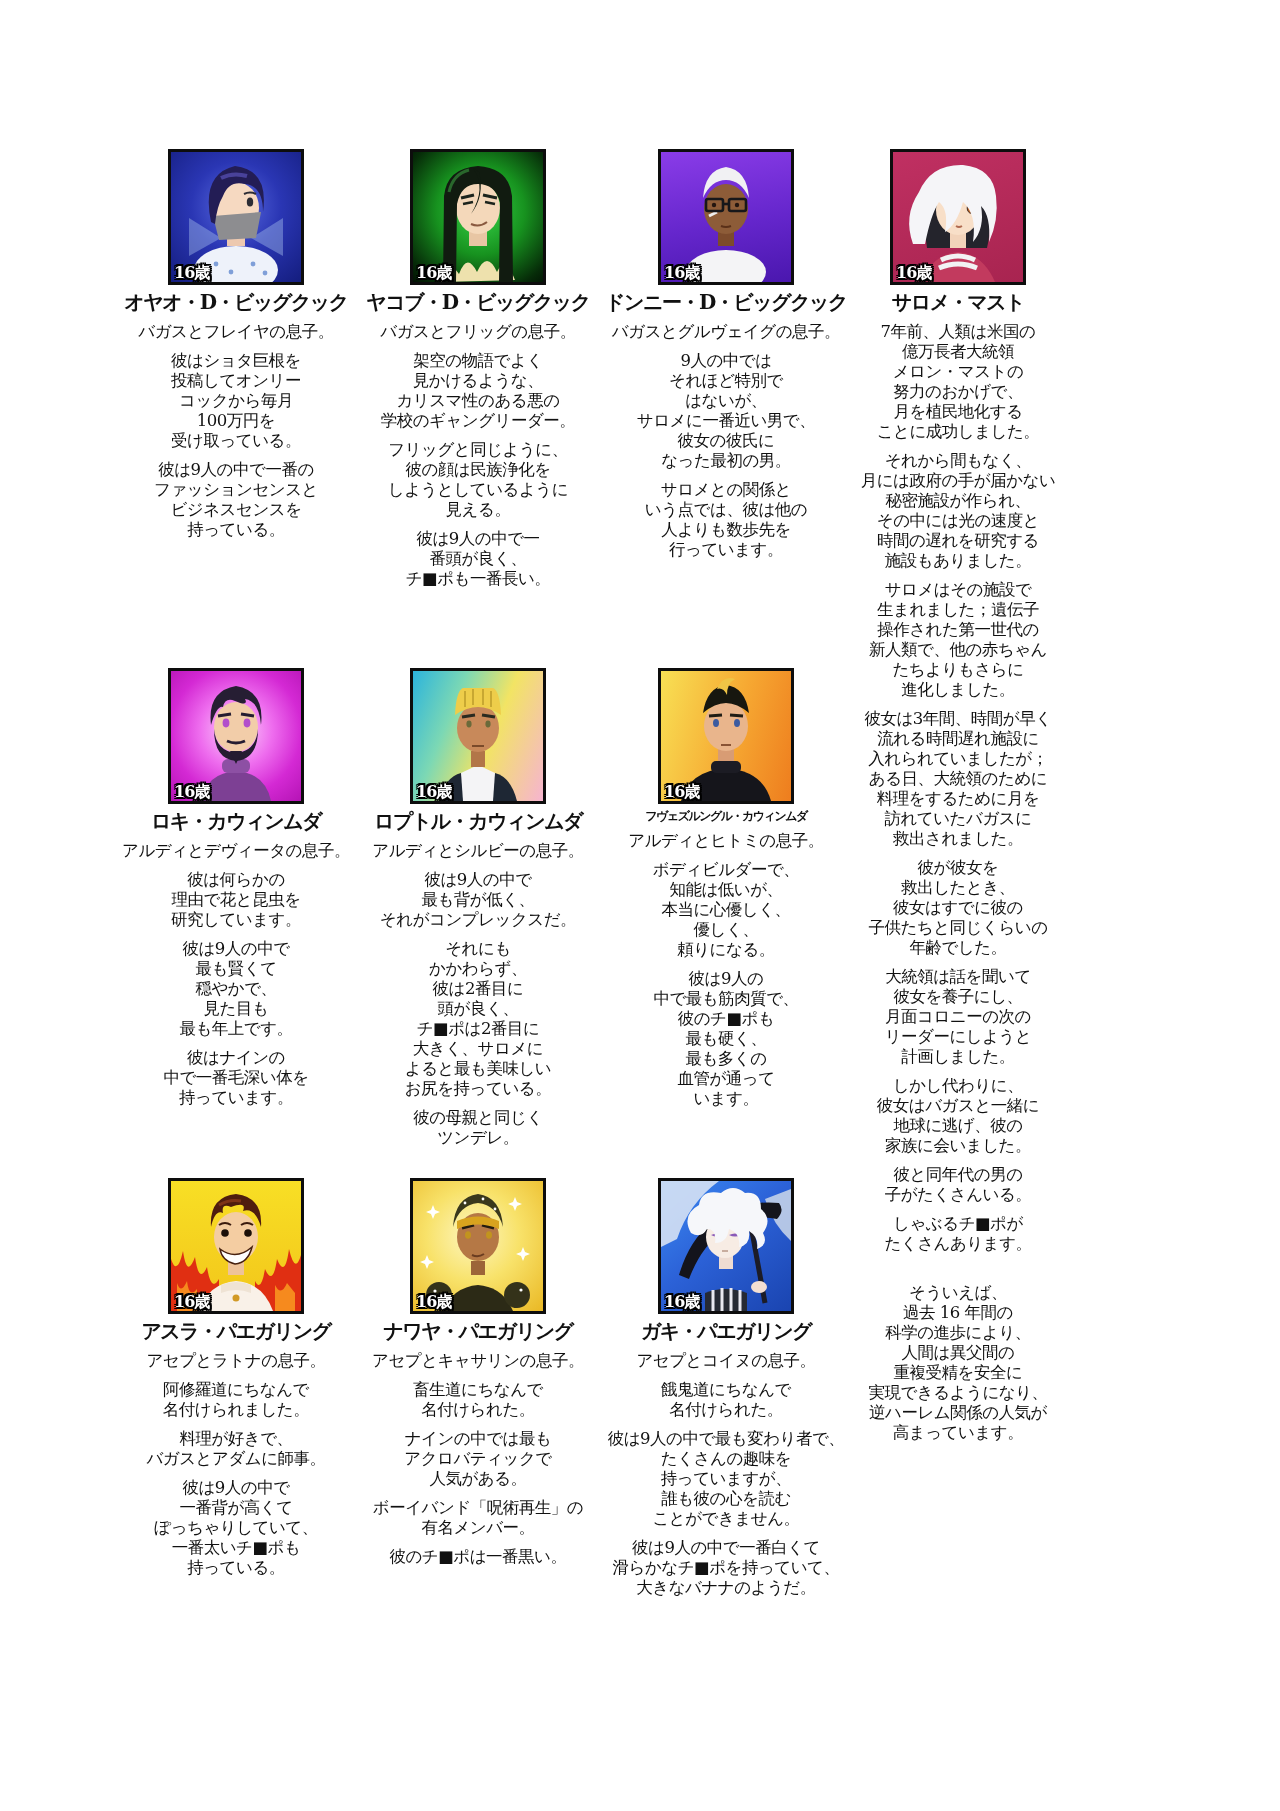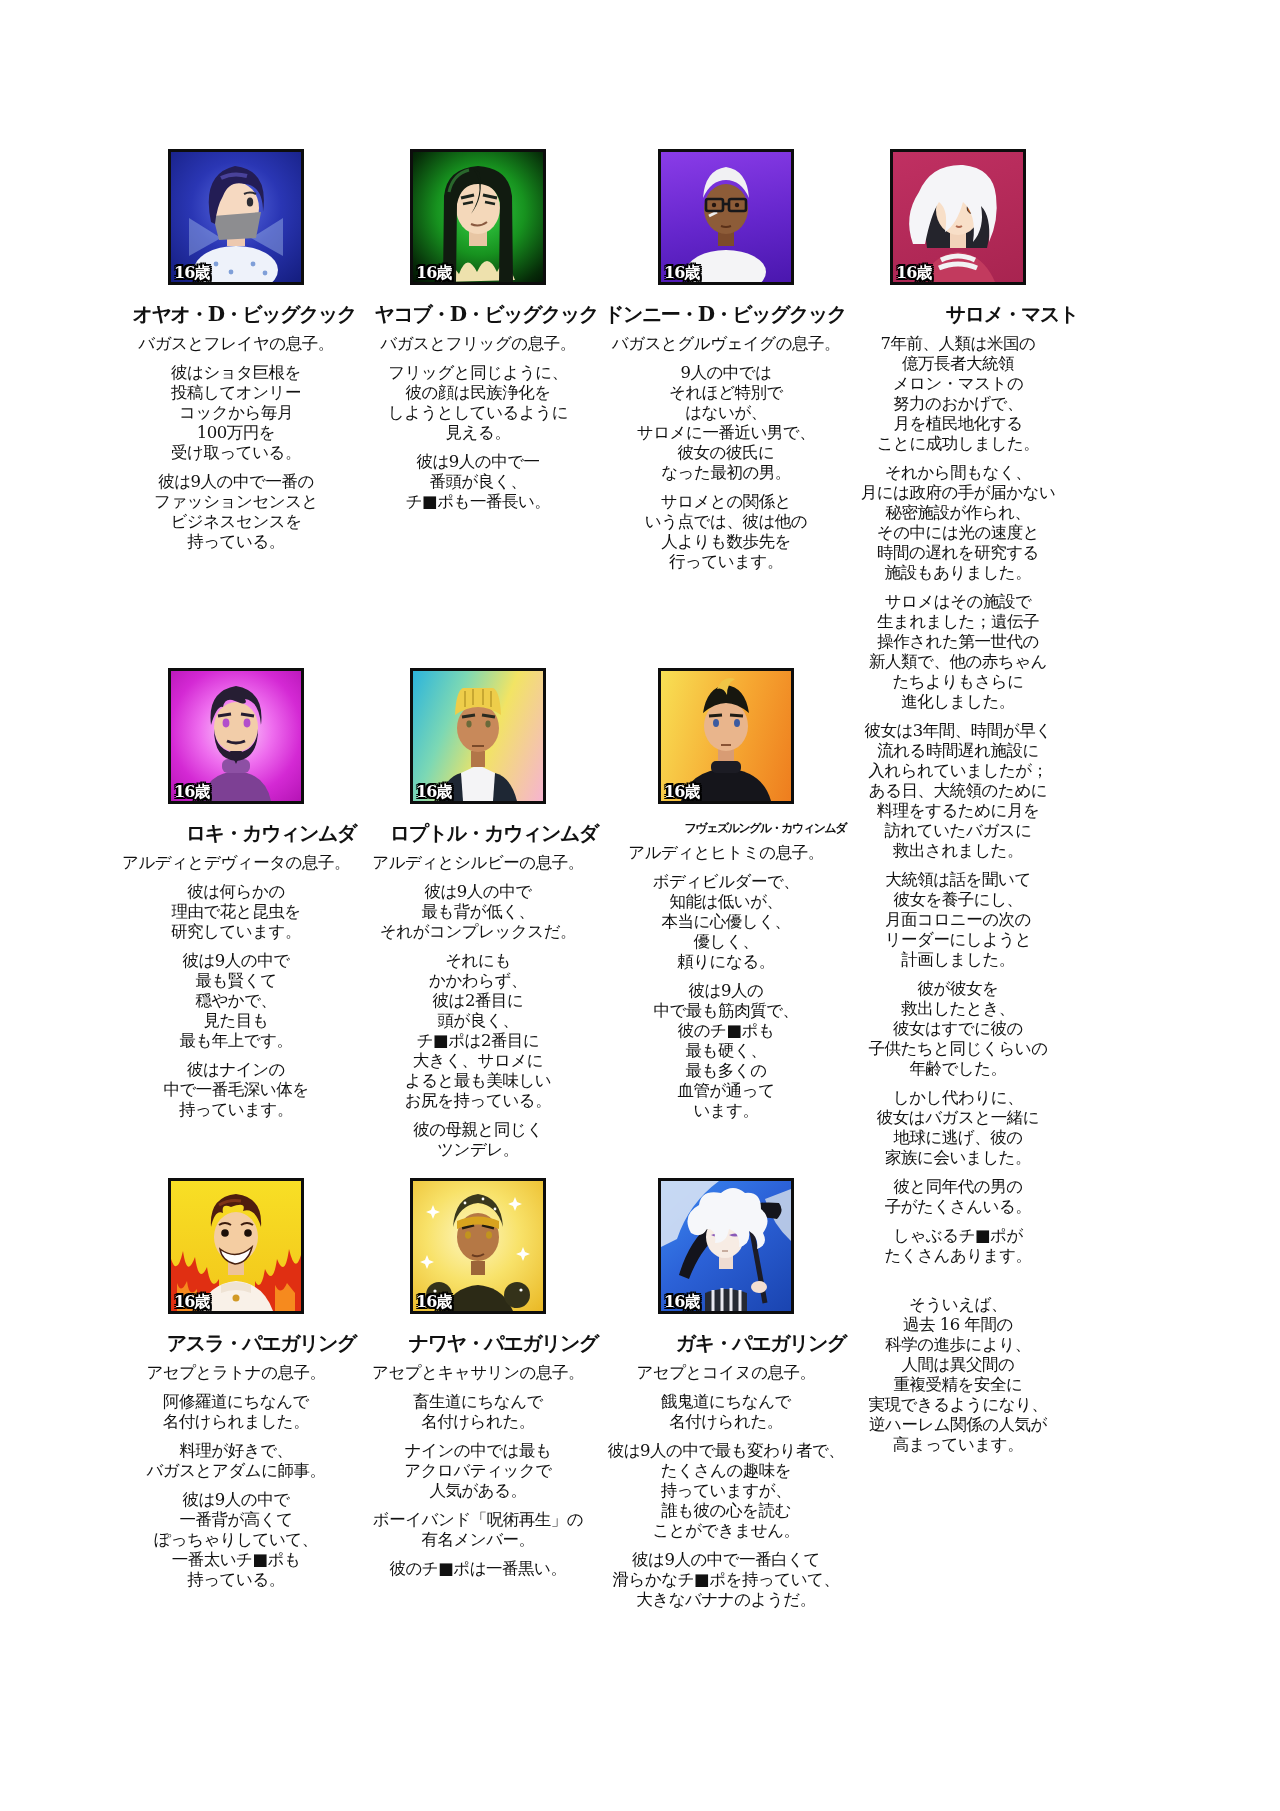--- a/index.html
+++ b/index.html
@@ -12,21 +12,21 @@
     width:130px;height:130px;margin:0 auto;border:3px solid #0d0d0d;
     position:relative;overflow:hidden;background:#888;
   }
   .portrait svg{display:block;width:100%;height:100%;}
   .age{
     position:absolute;left:3px;bottom:0;color:#fff;font-weight:bold;
     font-size:16px;line-height:1.15;letter-spacing:-1px;
     text-shadow:-2px -2px 0 #000,2px -2px 0 #000,-2px 2px 0 #000,2px 2px 0 #000,
                 -2px 0 0 #000,2px 0 0 #000,0 -2px 0 #000,0 2px 0 #000;
   }
-  .name-wrap{display:flex;justify-content:flex-end;margin-top:16px;}
+  .name-wrap{display:flex;justify-content:center;margin-top:4px;}
   .char-name{font-weight:bold;font-size:20px;letter-spacing:-1.5px;white-space:nowrap;}
   .c7 .char-name{font-size:12px;}
   .desc{margin-top:6px;font-size:16.5px;letter-spacing:-0.5px;line-height:20px;word-break:keep-all;}
   .desc p{margin:0 0 9px 0;white-space:pre-line;}
 </style>
 </head>
 <body>
 
 <div class="card" style="left:116px;top:149px;">
   <div class="portrait" style="background: radial-gradient(circle at 50% 42%, #5a6be0 0%, #2a36b4 45%, #141d7e 100%)">
@@ -80,20 +80,24 @@
       <path d="M60,16 Q74,36 58,62 Q72,44 66,20 Z" fill="#111b10"></path>
       <path d="M36,40 Q40,22 56,18" stroke="#2f7a33" stroke-width="3" fill="none" opacity="0.8"></path>
     </svg>
     <div class="age">16歳</div>
   </div>
   <div class="name-wrap">
       <span class="char-name">ヤコブ・D・ビッグクック</span>
     </div>
   <div class="desc">
       <p>バガスとフリッグの息子。</p>
+      <p>架空の物語でよく
+見かけるような、
+カリスマ性のある悪の
+学校のギャングリーダー。</p>
       <p>フリッグと同じように、
 彼の顔は民族浄化を
 しようとしているように
 見える。</p>
       <p>彼は9人の中で一
 番頭が良く、
 チ■ポも一番長い。</p>
     </div>
 </div>
 
@@ -172,30 +176,30 @@
 新人類で、他の赤ちゃん
 たちよりもさらに
 進化しました。</p>
       <p>彼女は3年間、時間が早く
 流れる時間遅れ施設に
 入れられていましたが；
 ある日、大統領のために
 料理をするために月を
 訪れていたバガスに
 救出されました。</p>
+      <p>彼が彼女を
+救出したとき、
+彼女はすでに彼の
+子供たちと同じくらいの
+年齢でした。</p>
       <p>大統領は話を聞いて
 彼女を養子にし、
 月面コロニーの次の
 リーダーにしようと
 計画しました。</p>
-      <p>彼が彼女を
-救出したとき、
-彼女はすでに彼の
-子供たちと同じくらいの
-年齢でした。</p>
       <p>しかし代わりに、
 彼女はバガスと一緒に
 地球に逃げ、彼の
 家族に会いました。</p>
       <p>彼と同年代の男の
 子がたくさんいる。</p>
       <p>しゃぶるチ■ポが
 たくさんあります。</p>
       <p>
 そういえば、

